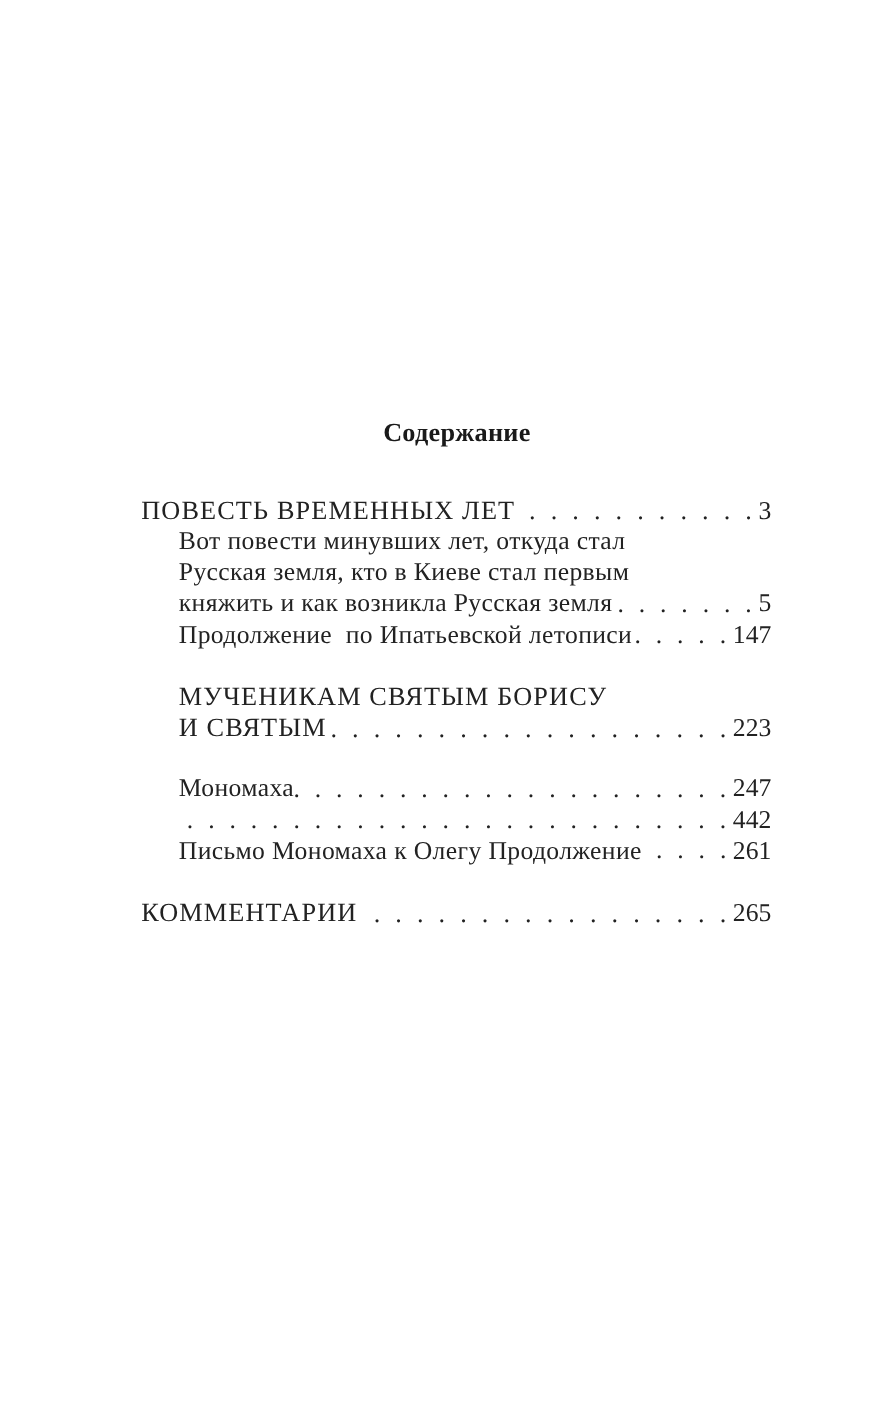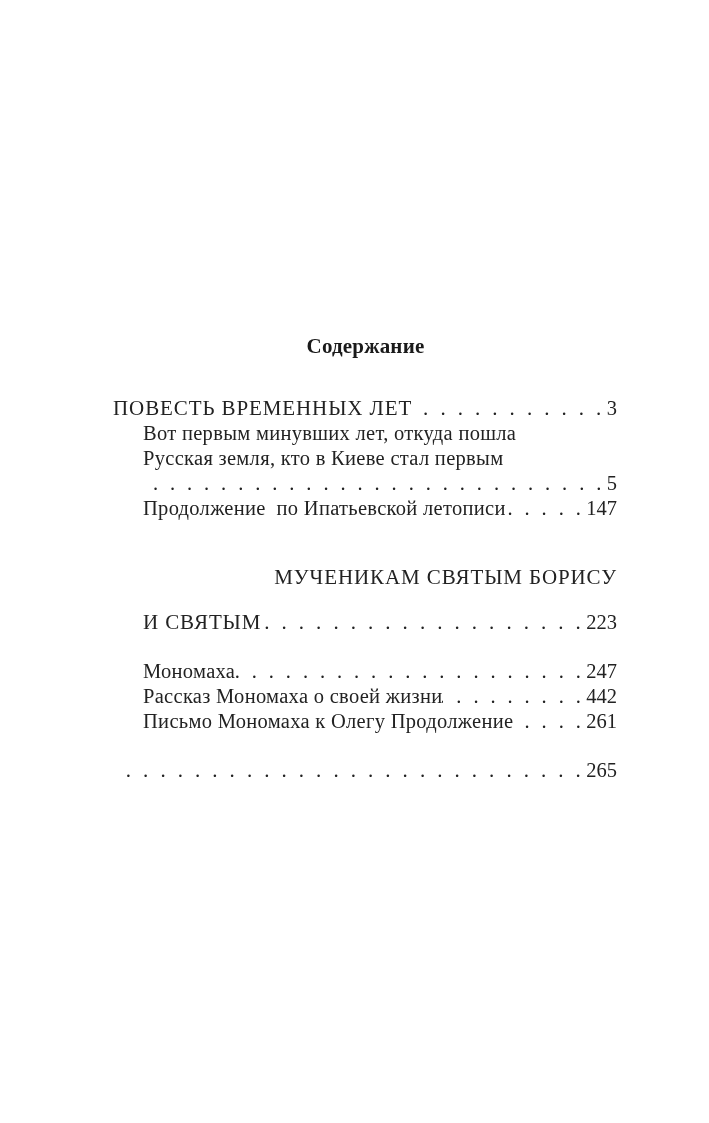--- a/index.html
+++ b/index.html
@@ -37,31 +37,29 @@
       height: 25px;
       line-height: 25px;
       white-space: nowrap;
       display: flex;
       align-items: baseline;
     }
     .line.main {
       font-size: 21px;
       letter-spacing: 0.9px;
       color: #222;
-      justify-content: flex-end;
     }
     .line.sub {
       font-size: 20.5px;
       padding-left: 30px;
       letter-spacing: 0.3px;
       color: #222;
     }
     .line.cont {
       padding-left: 30px;
-      margin-top: 20px;
     }
     .line .text {
       flex: 0 0 auto;
     }
     .line .leader {
       flex: 1 1 auto;
       overflow: hidden;
       white-space: nowrap;
       letter-spacing: 0;
       text-align: right;
@@ -88,26 +86,27 @@
 <div class="toc-title">Содержание</div>
 
 <div class="toc">
 
   <div class="line main">
     <span class="text">ПОВЕСТЬ ВРЕМЕННЫХ ЛЕТ</span>
     <span class="leader"></span>
     <span class="page">3</span>
   </div>
   <div class="line sub">
-    <span class="text">Вот первым минувших лет, откуда пошла</span>
+    <span class="text">Вот повести минувших лет, откуда стал</span>
   </div>
   <div class="line sub">
     <span class="text">Русская земля, кто в Киеве стал первым</span>
   </div>
   <div class="line sub">
+    <span class="text">княжить и как возникла Русская земля</span>
     <span class="leader"></span>
     <span class="page">5</span>
   </div>
   <div class="line sub">
     <span class="text" style="white-space:pre">Продолжение  по Ипатьевской летописи</span>
     <span class="leader"></span>
     <span class="page">147</span>
   </div>
 
   <div class="gap"></div>
@@ -122,30 +121,30 @@
   </div>
 
   <div class="gap"></div>
 
   <div class="line sub">
     <span class="text">Мономаха</span>
     <span class="leader"></span>
     <span class="page">247</span>
   </div>
   <div class="line sub">
-    <span class="text">Рассказ Мономаха о своей жизни</span>
     <span class="leader"></span>
     <span class="page">442</span>
   </div>
   <div class="line sub">
     <span class="text">Письмо Мономаха к Олегу Продолжение</span>
     <span class="leader"></span>
     <span class="page">261</span>
   </div>
 
   <div class="gap"></div>
 
   <div class="line main">
+    <span class="text">КОММЕНТАРИИ</span>
     <span class="leader"></span>
     <span class="page">265</span>
   </div>
 
 </div>
 
 </body></html>

